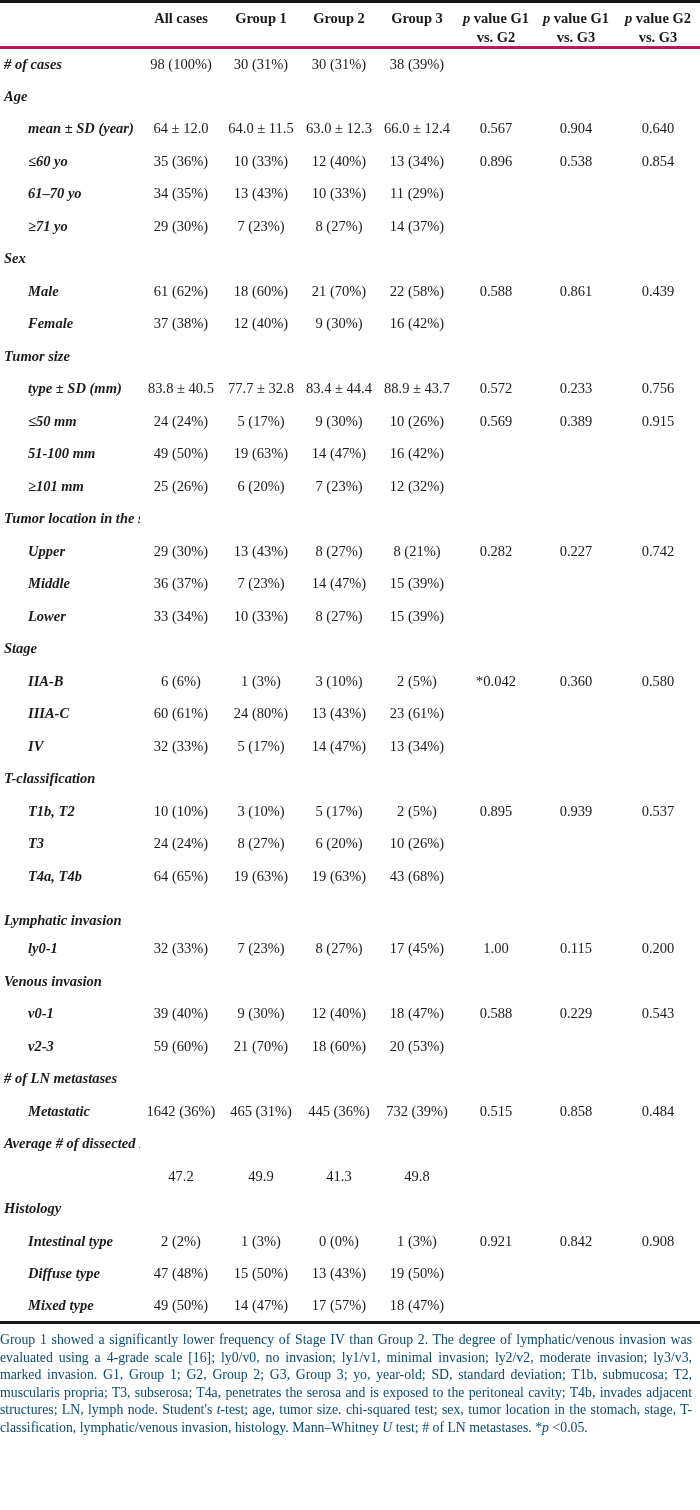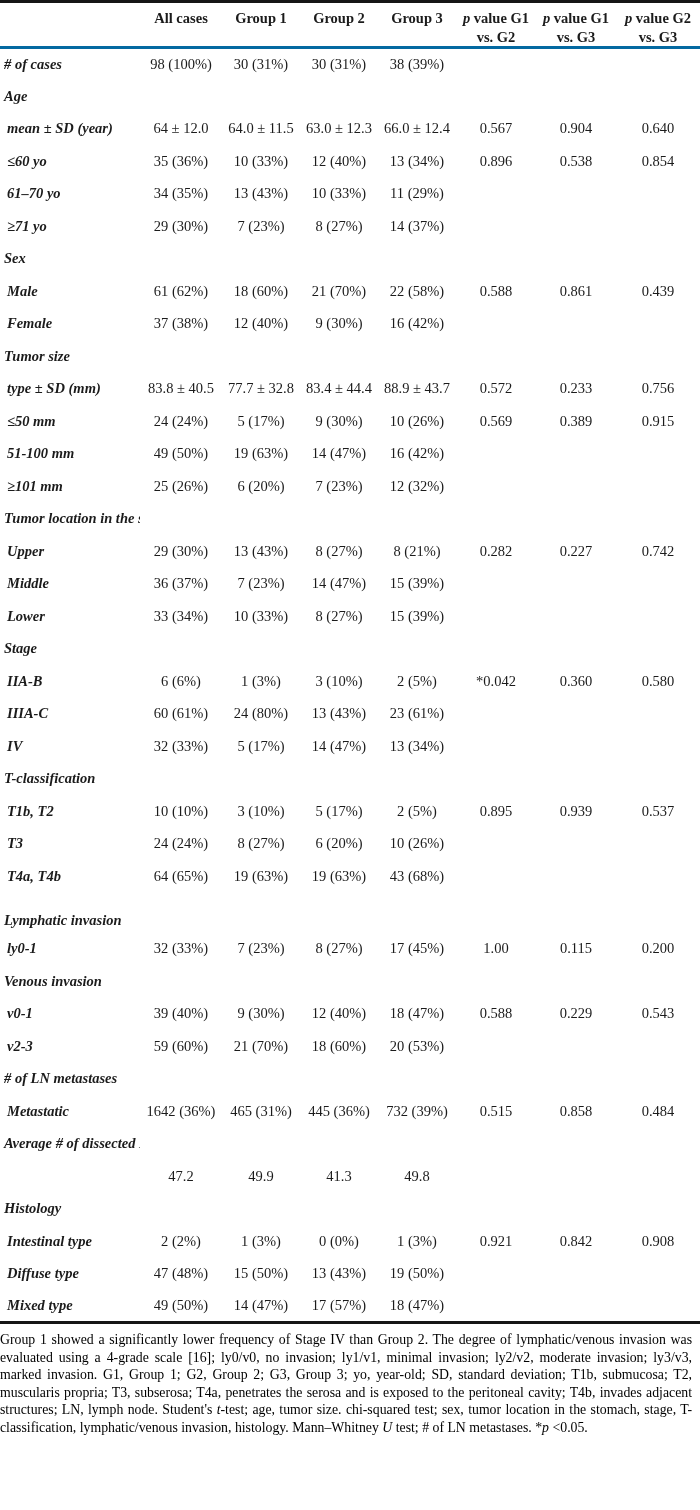--- a/index.html
+++ b/index.html
@@ -29,44 +29,44 @@
 
   thead th {
     height: 44px;
     box-sizing: border-box;
     padding: 6px 0 0 0;
     vertical-align: top;
     text-align: center;
     font-weight: bold;
     font-size: 14.5px;
     line-height: 18.5px;
-    border-bottom: 3px solid #0369a1;
+    border-bottom: 3px solid #be185d;
   }
   .it { font-style: italic; }
 
   tbody tr { height: 32.5px; }
   tbody tr.gap { height: 40px; }
   tbody tr.gap td { vertical-align: bottom; padding-bottom: 4px; }
   tbody td {
     font-size: 14.5px;
     vertical-align: middle;
     padding: 0;
     white-space: nowrap;
     overflow: hidden;
   }
   td.lbl { font-weight: bold; text-align: left; padding-left: 4px; font-style: italic; }
-  td.lbl.ind { padding-left: 7px; }
+  td.lbl.ind { padding-left: 28px; }
   td.val { text-align: center; font-weight: normal; }
 
   .footnote {
     margin: 7px 8px 0 0;
     font-size: 13.8px;
     line-height: 17.5px;
     text-align: justify;
-    color: #000000;
+    color: #0c4a6e;
   }
 </style>
 </head>
 <body>
 
 <div class="page">
 
   <table class="chars">
     <colgroup>
       <col class="c-label">

